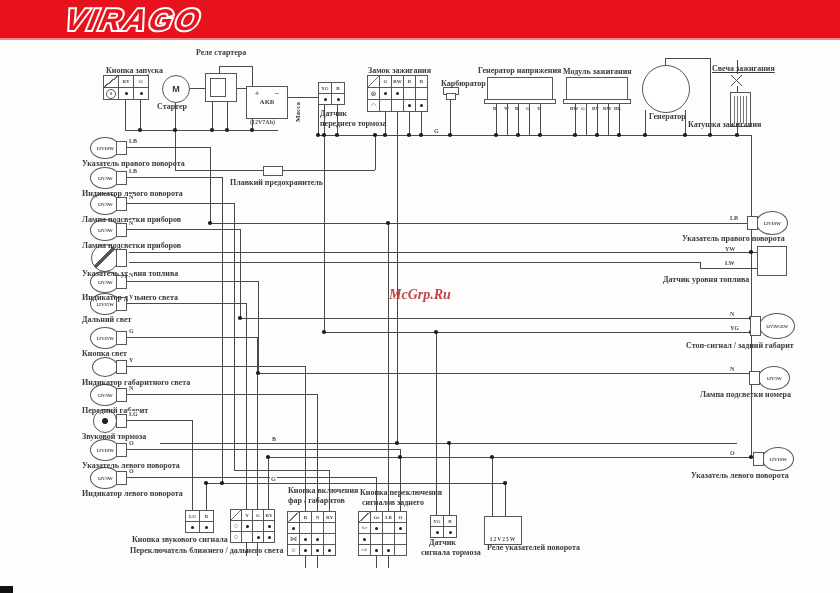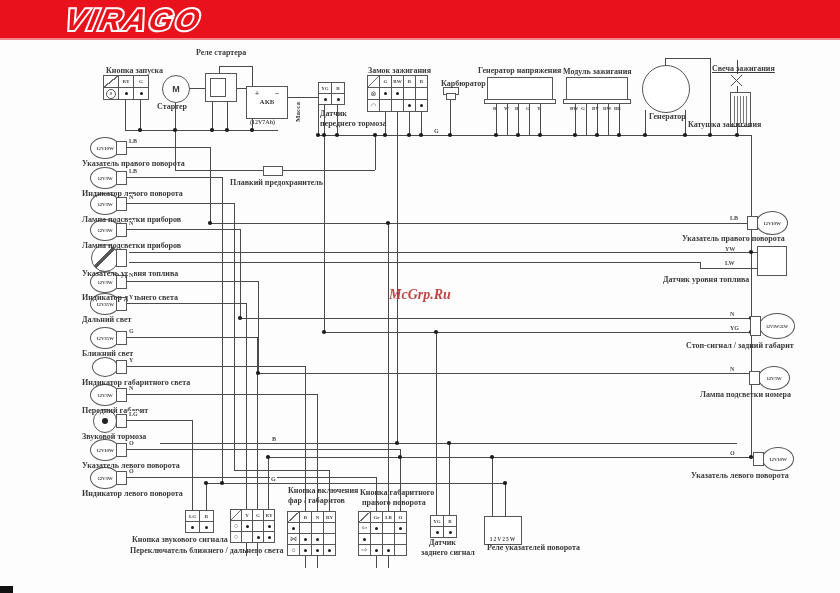--- a/index.html
+++ b/index.html
@@ -188,24 +188,24 @@
       <div class="lbl" style="left: 712px; top: 64px; text-decoration: underline;">Свеча зажигания</div>
       <div class="lbl" style="left: 688px; top: 120px;">Катушка зажигания</div>
       <div class="lbl" style="left: 230px; top: 178px;">Плавкий предохранитель</div>
       <div class="lbl" style="left: 320px; top: 109px;">Датчик</div>
       <div class="lbl" style="left: 320px; top: 119px;">переднего тормоза</div>
       <div class="lbl" style="left: 663px; top: 275px;">Датчик уровня топлива</div>
       <div class="lbl" style="left: 132px; top: 535px;">Кнопка звукового сигнала</div>
       <div class="lbl" style="left: 130px; top: 546px;">Переключатель ближнего / дальнего света</div>
       <div class="lbl" style="left: 288px; top: 486px;">Кнопка включения</div>
       <div class="lbl" style="left: 288px; top: 496px;">фар / габаритов</div>
-      <div class="lbl" style="left: 360px; top: 488px;">Кнопка габаритного</div>
-      <div class="lbl" style="left: 362px; top: 498px;">правого поворота</div>
+      <div class="lbl" style="left: 360px; top: 488px;">Кнопка переключения</div>
+      <div class="lbl" style="left: 362px; top: 498px;">сигналов заднего</div>
       <div class="lbl" style="left: 429px; top: 538px;">Датчик</div>
-      <div class="lbl" style="left: 421px; top: 548px;">заднего сигнал</div>
+      <div class="lbl" style="left: 421px; top: 548px;">сигнала тормоза</div>
       <div class="lbl" style="left: 487px; top: 543px;">Реле указателей поворота</div>
       <div class="lbl cap" style="left: 250px; top: 119px;">(12V7Ah)</div>
       <div class="vlbl" style="left: 294px; top: 82px; height: 40px;">Масса</div>
       <div class="wlbl" style="left: 433px; top: 128px;">G</div>
       <div class="wlbl" style="left: 271px; top: 436px;">B</div>
       <div class="wlbl" style="left: 270px; top: 476px;">G</div>
       <div class="wlbl" style="left: 724px; top: 246px;">YW</div>
       <div class="wlbl" style="left: 724px; top: 260px;">LW</div>
       <div class="pinl" style="left: 493px; top: 106px;">R</div>
       <div class="pinl" style="left: 504px; top: 106px;">W</div>
@@ -254,21 +254,21 @@
         <span>12V35W</span>
       </div>
       <div class="tab" style="left: 116px; top: 297px; width: 9px; height: 12px;"></div>
       <div class="wlbl" style="left: 128px; top: 294px;">Y</div>
       <div class="lbl" style="left: 82px; top: 315px;">Дальний свет</div>
       <div class="bulb" style="left: 90px; top: 327px; width: 28px; height: 20px;">
         <span>12V35W</span>
       </div>
       <div class="tab" style="left: 116px; top: 331px; width: 9px; height: 12px;"></div>
       <div class="wlbl" style="left: 128px; top: 328px;">G</div>
-      <div class="lbl" style="left: 82px; top: 349px;">Ближний свет</div>
+      <div class="lbl" style="left: 82px; top: 349px;">Кнопка свет</div>
       <div class="bulb" style="left: 92px; top: 357px; width: 24px; height: 18px;"></div>
       <div class="tab" style="left: 116px; top: 360px; width: 9px; height: 12px;"></div>
       <div class="wlbl" style="left: 128px; top: 357px;">Y</div>
       <div class="lbl" style="left: 82px; top: 378px;">Индикатор габаритного света</div>
       <div class="bulb" style="left: 90px; top: 384px; width: 28px; height: 20px;">
         <span>12V3W</span>
       </div>
       <div class="tab" style="left: 116px; top: 388px; width: 9px; height: 12px;"></div>
       <div class="wlbl" style="left: 128px; top: 385px;">N</div>
       <div class="lbl" style="left: 82px; top: 406px;">Передний габарит</div>

